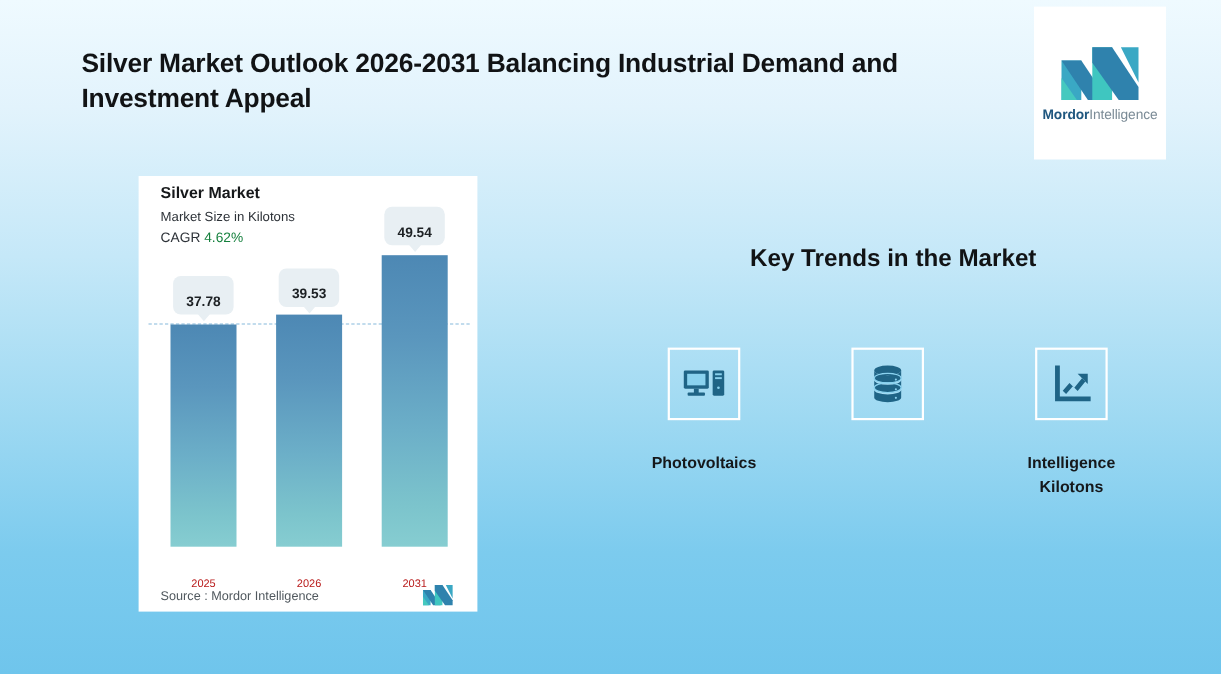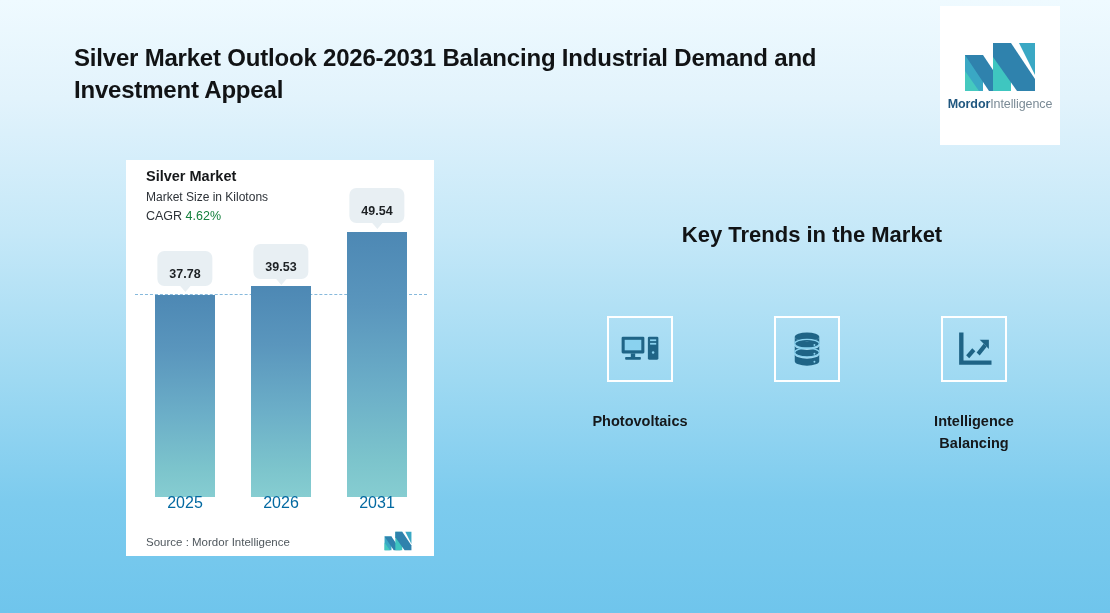--- a/index.html
+++ b/index.html
@@ -56,22 +56,22 @@
     padding:16px 12px 5px 12px; font-size:12.5px; font-weight:bold;
     color:#1d2124; white-space:nowrap;
   }
   .blabel::after {
     content:""; position:absolute; left:50%; bottom:-6px; transform:translateX(-50%);
     border-left:6px solid transparent; border-right:6px solid transparent;
     border-top:7px solid #e8eff3;
   }
 
   .xtick {
-    position:absolute; bottom:44px; transform:translateX(-50%);
-    font-size:16px; color:#0369a1; white-space:nowrap;
+    position:absolute; bottom:19px; transform:translateX(-50%);
+    font-size:10px; color:#b91c1c; white-space:nowrap;
   }
 
   .card-source {
     position:absolute; left:20px; bottom:8px;
     font-size:11.5px; color:#50585e; white-space:nowrap;
   }
   .card-logo { position:absolute; right:20px; bottom:5px; width:32px; height:20px; }
 
   
   #trends-heading {
@@ -184,15 +184,15 @@
 <div class="trend" style="left:889px;">
   <div class="trend-icon-frame">
     <svg viewBox="0 0 48 48">
       <path d="M7 5 h5 v32 h32 v5 H7 z" fill="#1f6486"></path>
       <path d="M15 31 l7 -8 l5 5 l8 -10 l3.5 3.5 l-8 10 l-5 -5 l-7 8 z" fill="#1f6486"></path>
       <polygon points="41,13.5 41,24 30.5,13.5" fill="#1f6486"></polygon>
     </svg>
   </div>
   <div class="trend-label">
     <div>Intelligence</div>
-    <div>Balancing</div>
+    <div>Kilotons</div>
   </div>
 </div>
 
 </body></html>

